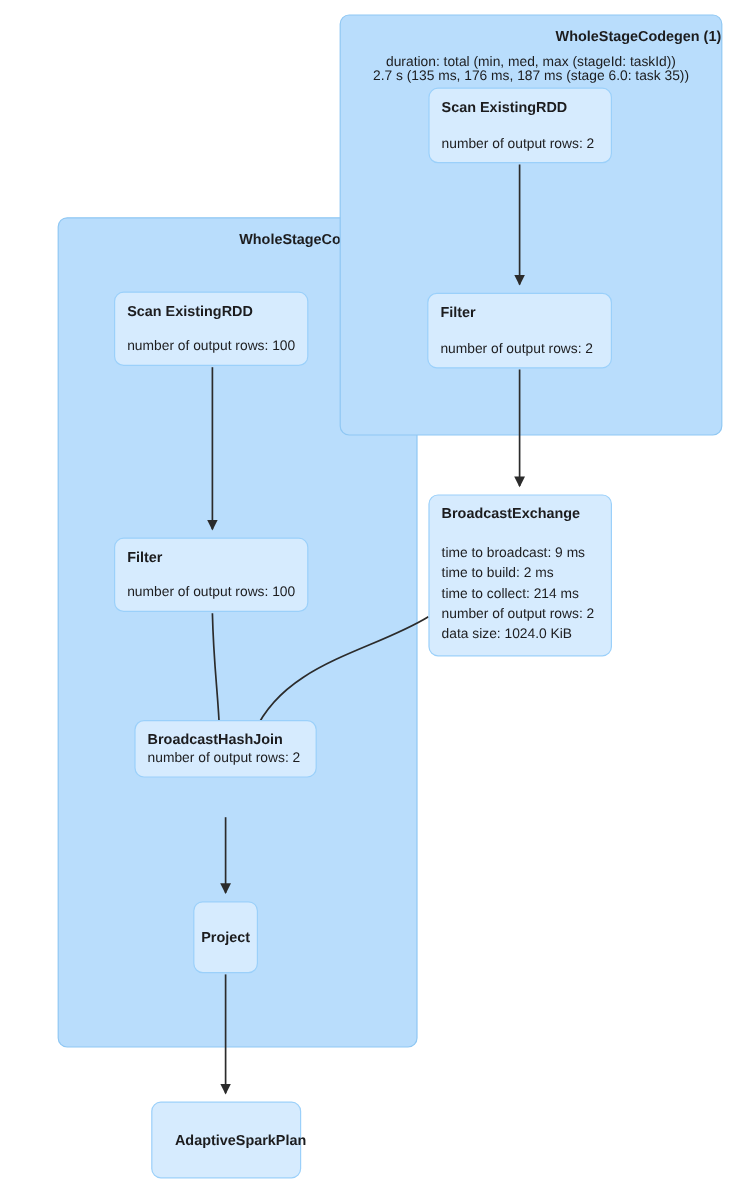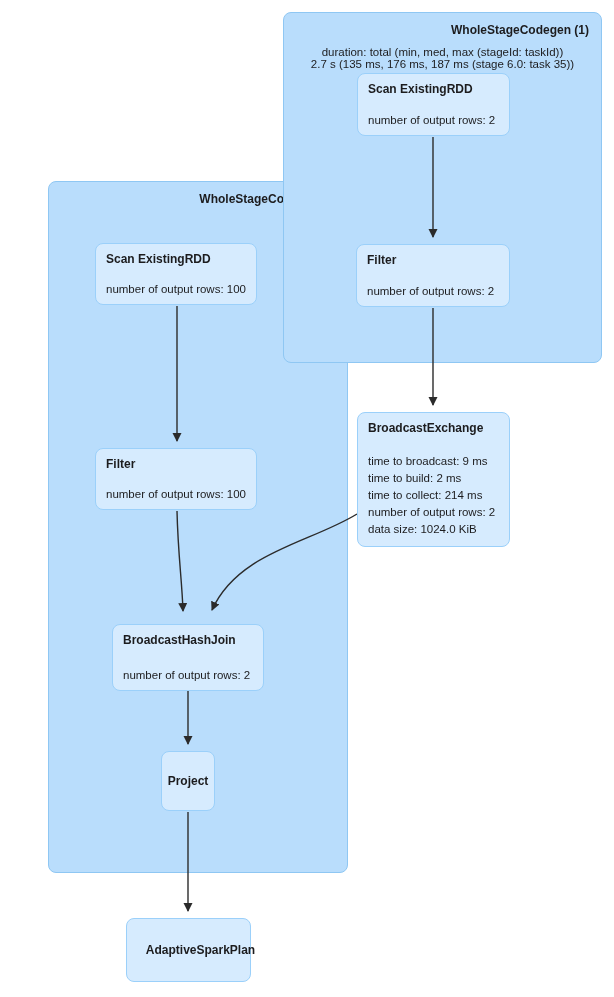--- a/index.html
+++ b/index.html
@@ -24,21 +24,21 @@
     font-size: 12px;
     font-weight: bold;
     white-space: nowrap;
   }
   .cluster-duration {
     position: absolute;
     font-size: 11.5px;
     line-height: 12px;
     white-space: nowrap;
   }
-  .cluster-title--right { right: 12px; top: 10px; text-align: right; }
+  .cluster-title--right { right: 0; top: 10px; text-align: right; }
   .cluster-duration--center { left: 0; right: 0; top: 33px; text-align: center; }
   
   .cluster-title--clipped { right: 49px; top: 10px; text-align: right; }
   .cluster-duration--clipped { right: 49px; top: 32px; text-align: right; }
 
   .node {
     position: absolute;
     background: var(--node-fill, #d6ebfe);
     border: 1px solid var(--node-border, #9bd0fa);
     border-radius: 8px;
@@ -145,21 +145,21 @@
   <div class="node" style="left:95px; top:243px; width:162px; height:62px;">
     <div class="node-title">Scan ExistingRDD</div>
     <div class="node-metric">number of output rows: 100</div>
   </div>
 
   <div class="node" style="left:95px; top:448px; width:162px; height:62px;">
     <div class="node-title">Filter</div>
     <div class="node-metric">number of output rows: 100</div>
   </div>
 
-  <div class="node" style="left:112px; top:624px; width:152px; height:67px;">
+  <div class="node" style="left:112px; top:600px; width:152px; height:48px;">
     <div class="node-title">BroadcastHashJoin</div>
     <div class="node-metric">number of output rows: 2</div>
   </div>
 
   <div class="node node--center" style="left:161px; top:751px; width:54px; height:60px;">
     <div class="node-title-center">Project</div>
   </div>
 
   <div class="node node--center" style="left:126px; top:918px; width:125px; height:64px;padding-left:24px;">
     <div class="node-title-center">AdaptiveSparkPlan</div>

